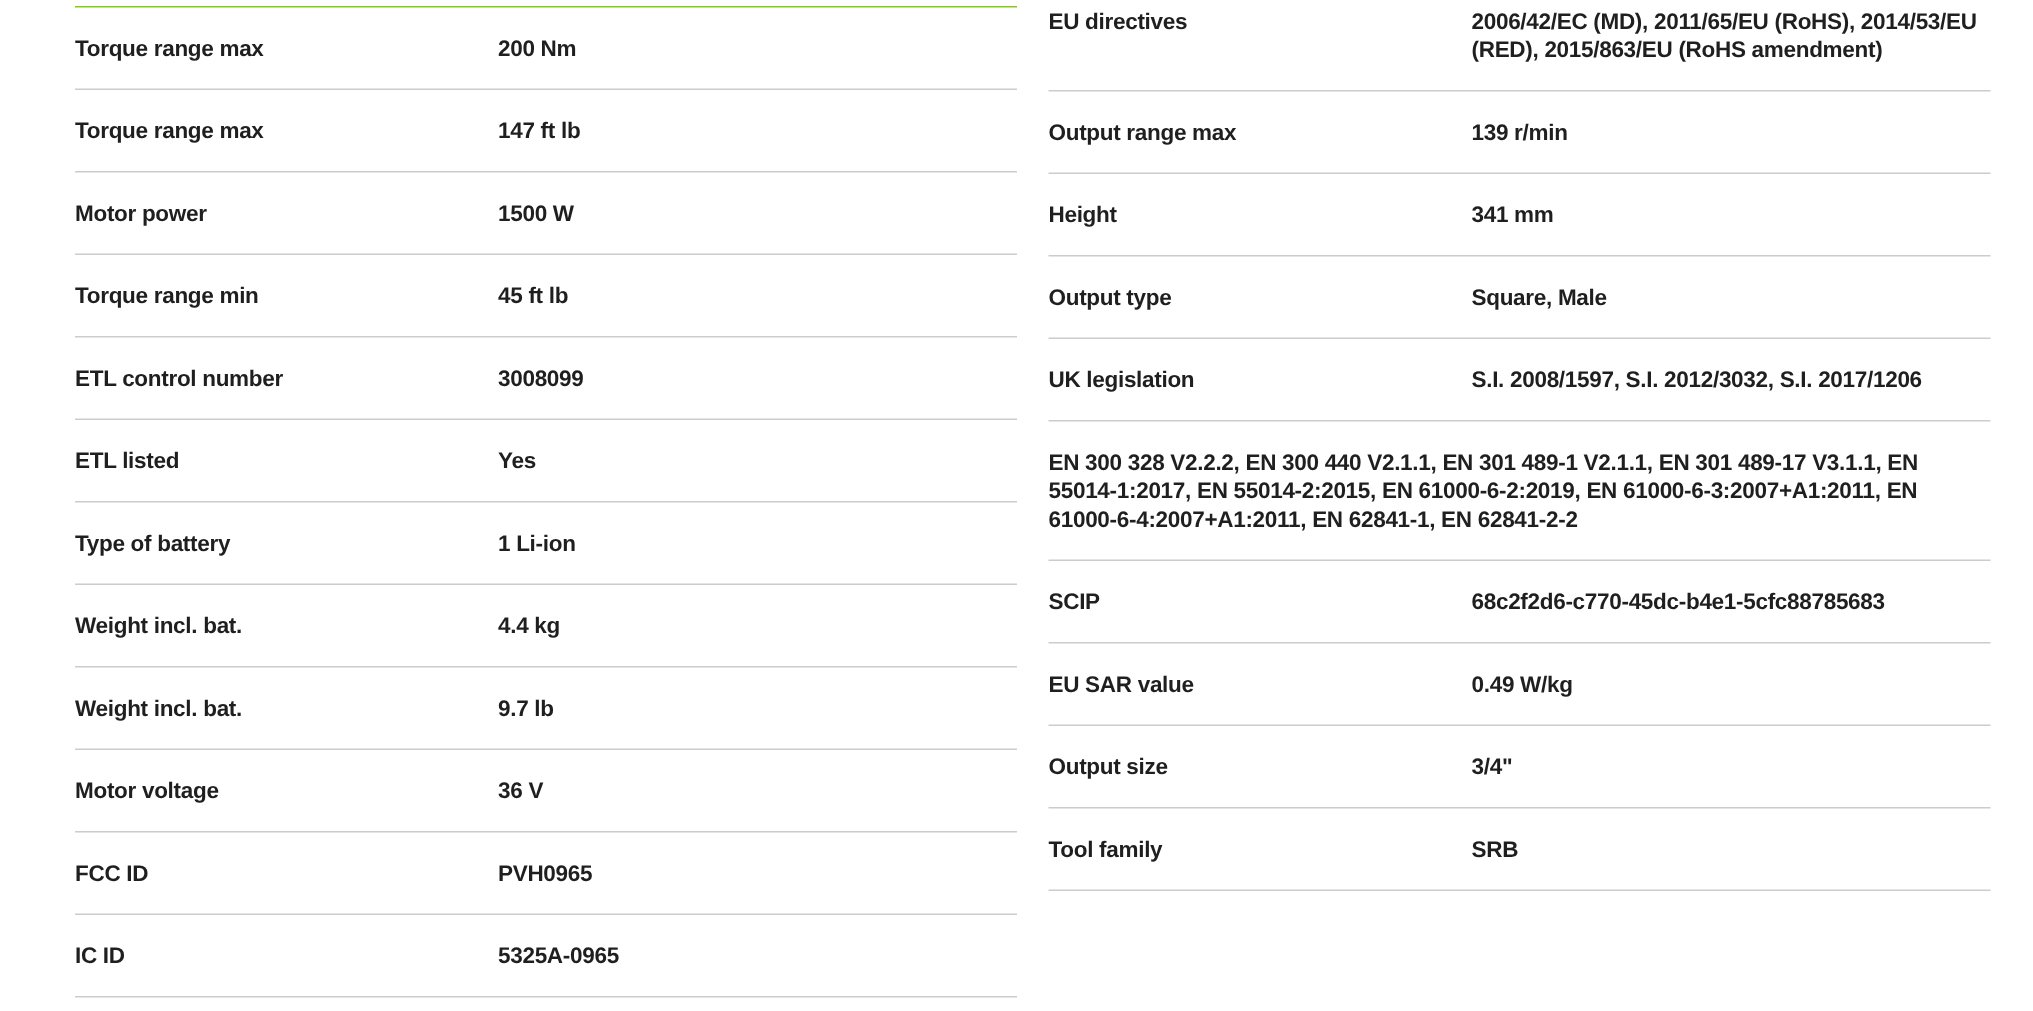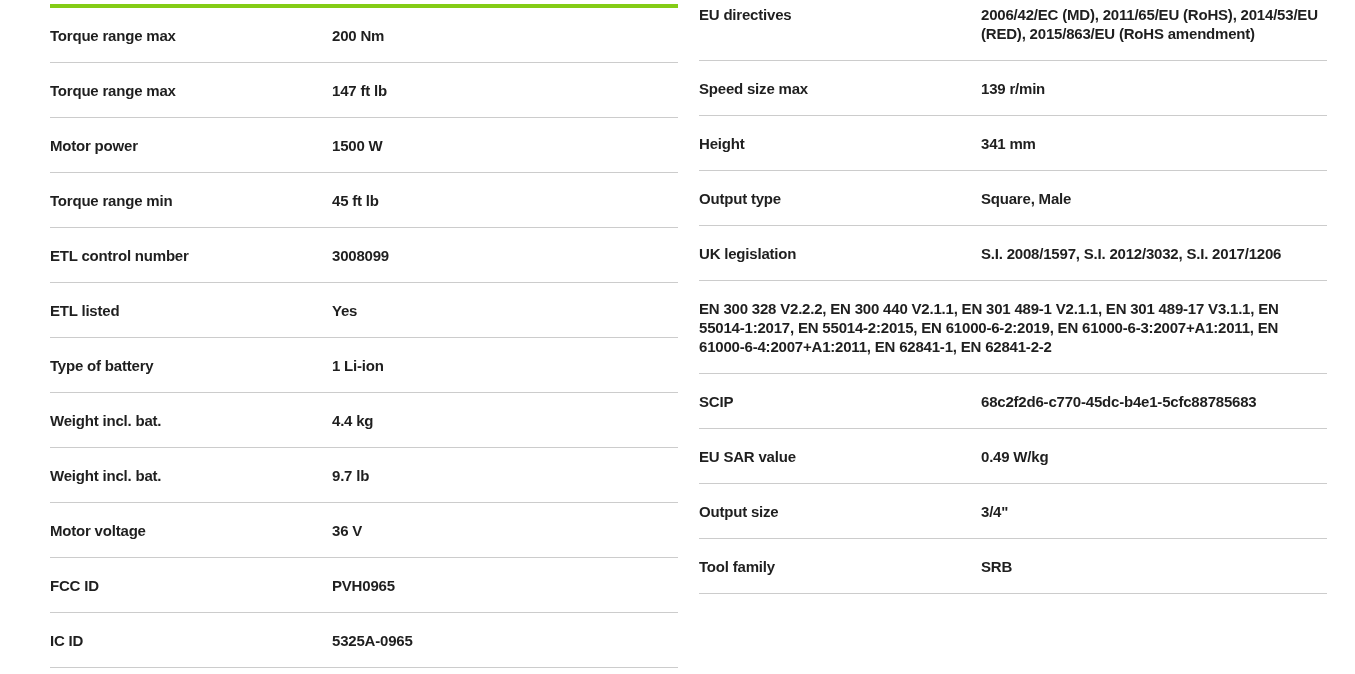--- a/index.html
+++ b/index.html
@@ -16,21 +16,21 @@
     overflow: hidden;
   }
   .col {
     position: absolute;
     top: 0;
   }
   .col-left {
     left: 50px;
     width: 628px;
     top: 4px;
-    border-top: 4px solid #84cc16;
+    border-top: 1px solid #84cc16;
   }
   .col-right {
     left: 699px;
     width: 628px;
     top: 0;
   }
   .row {
     display: flex;
     align-items: flex-start;
     padding: 18px 0 17px 0;
@@ -109,21 +109,21 @@
     <div class="label">IC ID</div>
     <div class="value">5325A-0965</div>
   </div>
     </section>
   <section class="col col-right">
       <div class="row">
     <div class="label">EU directives</div>
     <div class="value">2006/42/EC (MD), 2011/65/EU (RoHS), 2014/53/EU (RED), 2015/863/EU (RoHS amendment)</div>
   </div>
       <div class="row">
-    <div class="label">Speed size max</div>
+    <div class="label">Output range max</div>
     <div class="value">139 r/min</div>
   </div>
       <div class="row">
     <div class="label">Height</div>
     <div class="value">341 mm</div>
   </div>
       <div class="row">
     <div class="label">Output type</div>
     <div class="value">Square, Male</div>
   </div>

